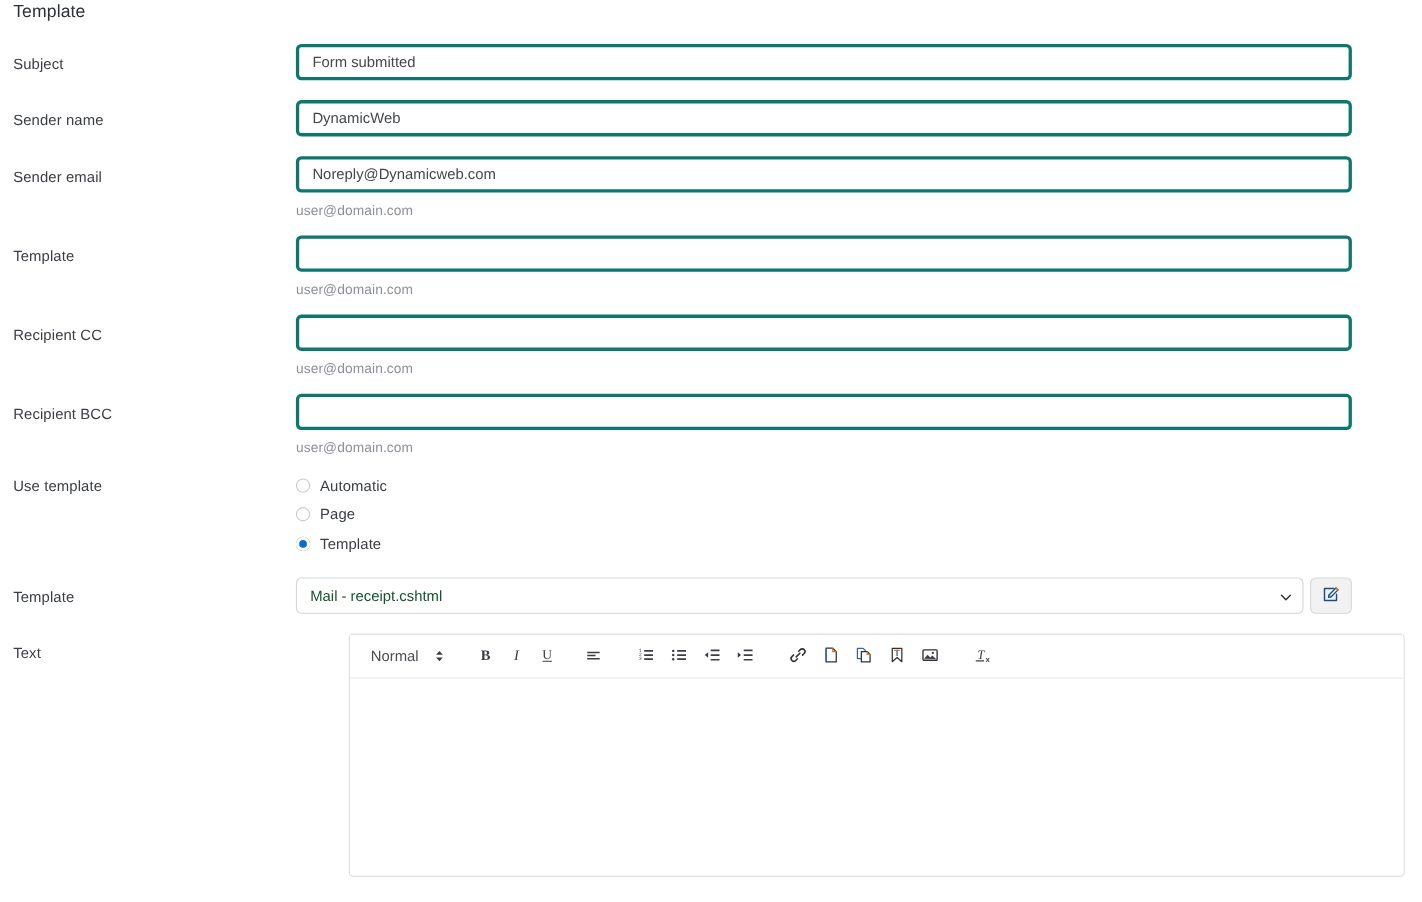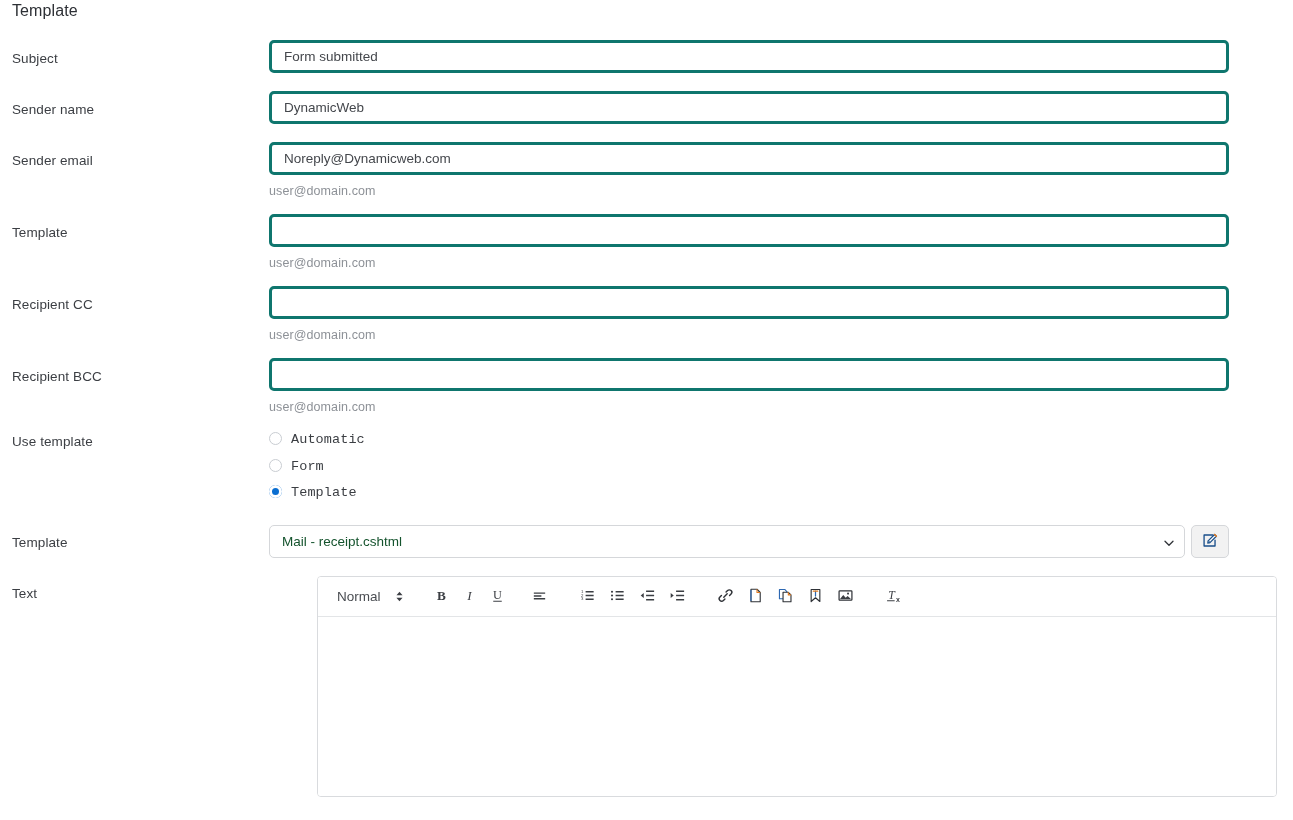--- a/index.html
+++ b/index.html
@@ -73,24 +73,23 @@
     font-size: 12.5px;
     color: #8d9197;
     margin-top: 9px;
     letter-spacing: .1px;
   }
 
   
   .radio-list { position: relative; }
   .radio-item {
     display: flex;
-    align-items: flex-start;
+    align-items: center;
     height: 18px;
     margin-bottom: 8.5px;
-    font-family: Liberation Mono, monospace;
   }
   .radio-dot {
     width: 13px;
     height: 13px;
     border-radius: 50%;
     border: 1px solid #c9cdd2;
     background: #fff;
     box-sizing: border-box;
     margin-right: 9px;
     flex: 0 0 auto;
@@ -267,21 +266,21 @@
     <div class="control-col">
       <div class="radio-list">
 
         <div class="radio-item">
           <span class="radio-dot"></span>
           <span class="radio-label">Automatic</span>
         </div>
 
         <div class="radio-item">
           <span class="radio-dot"></span>
-          <span class="radio-label">Form</span>
+          <span class="radio-label">Page</span>
         </div>
 
         <div class="radio-item">
           <span class="radio-dot checked"></span>
           <span class="radio-label">Template</span>
         </div>
 
       </div>
     </div>
   </div>

